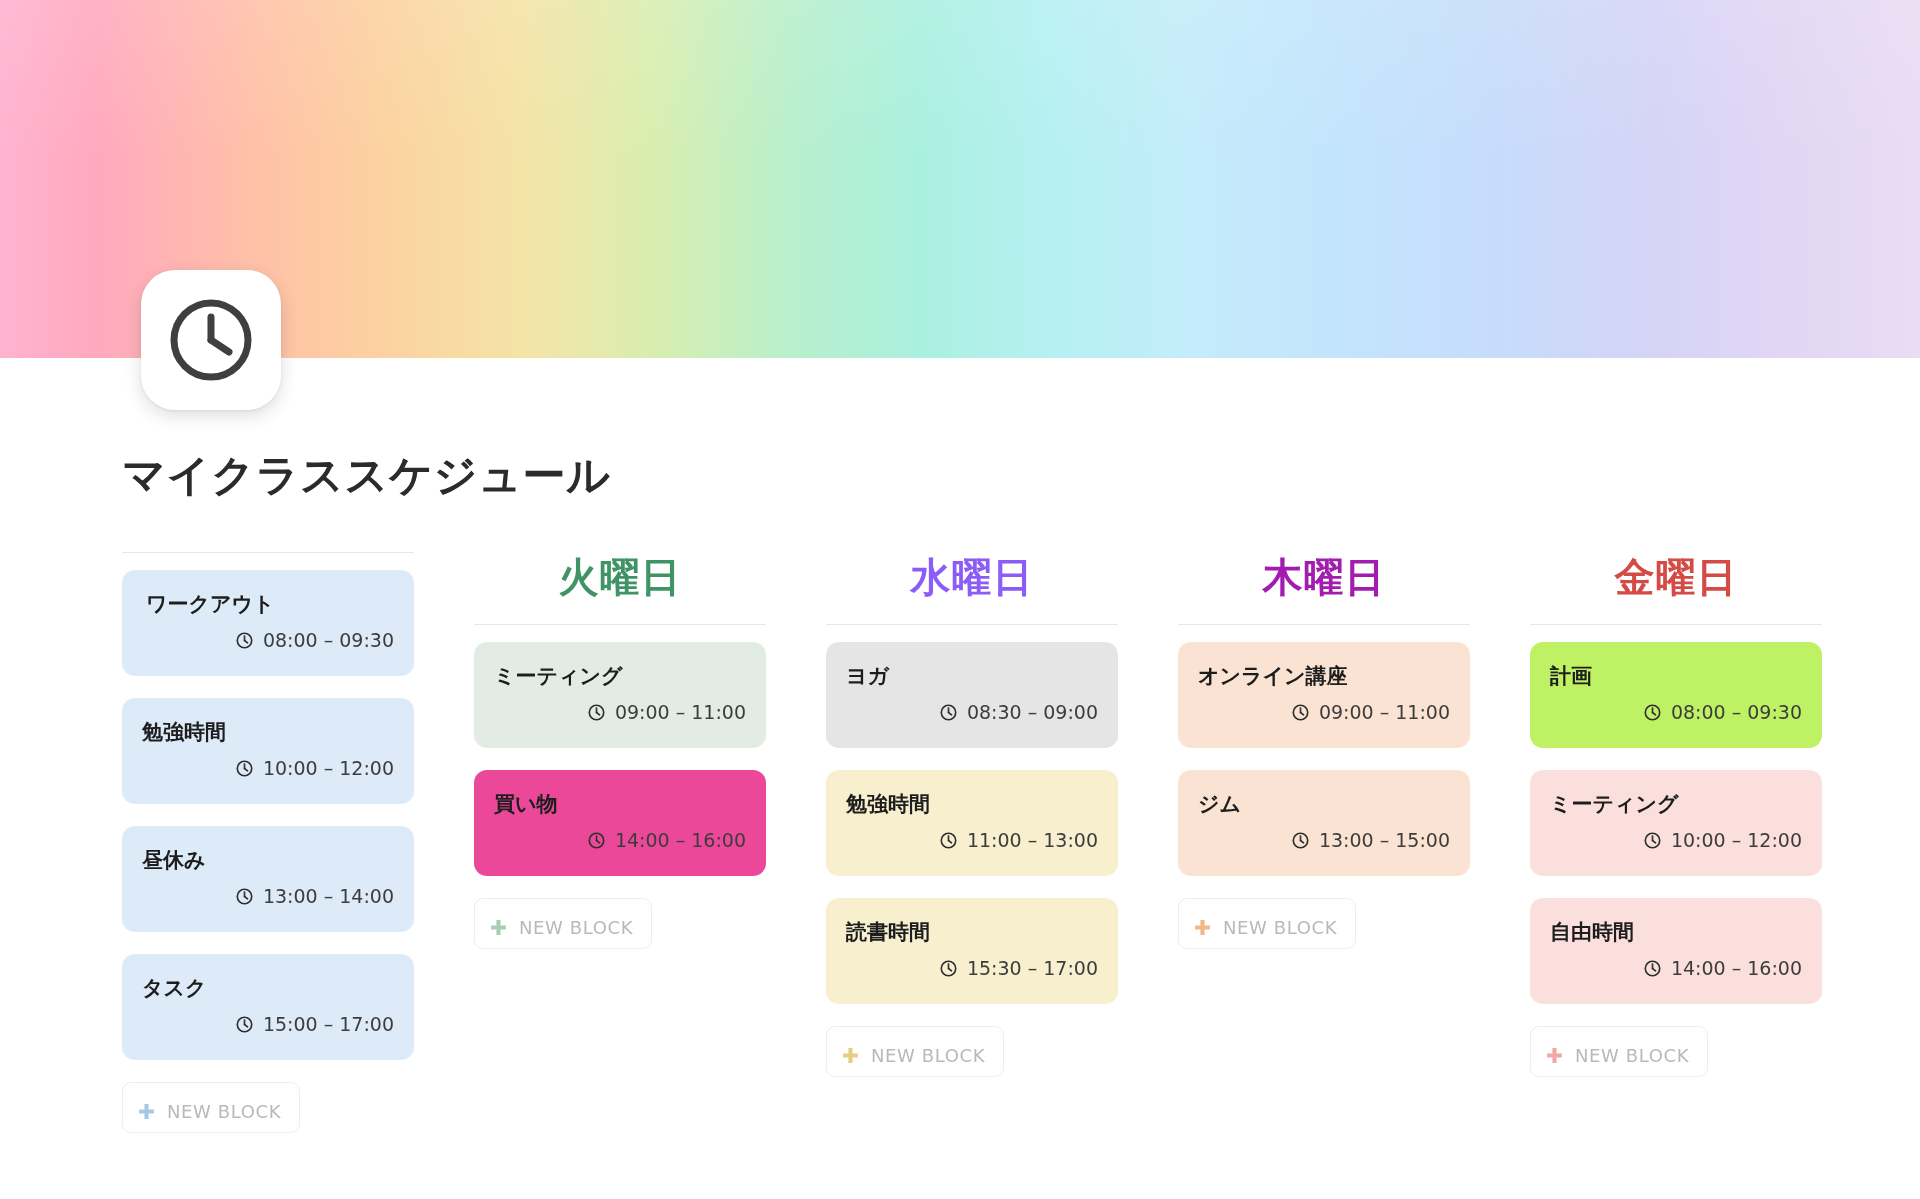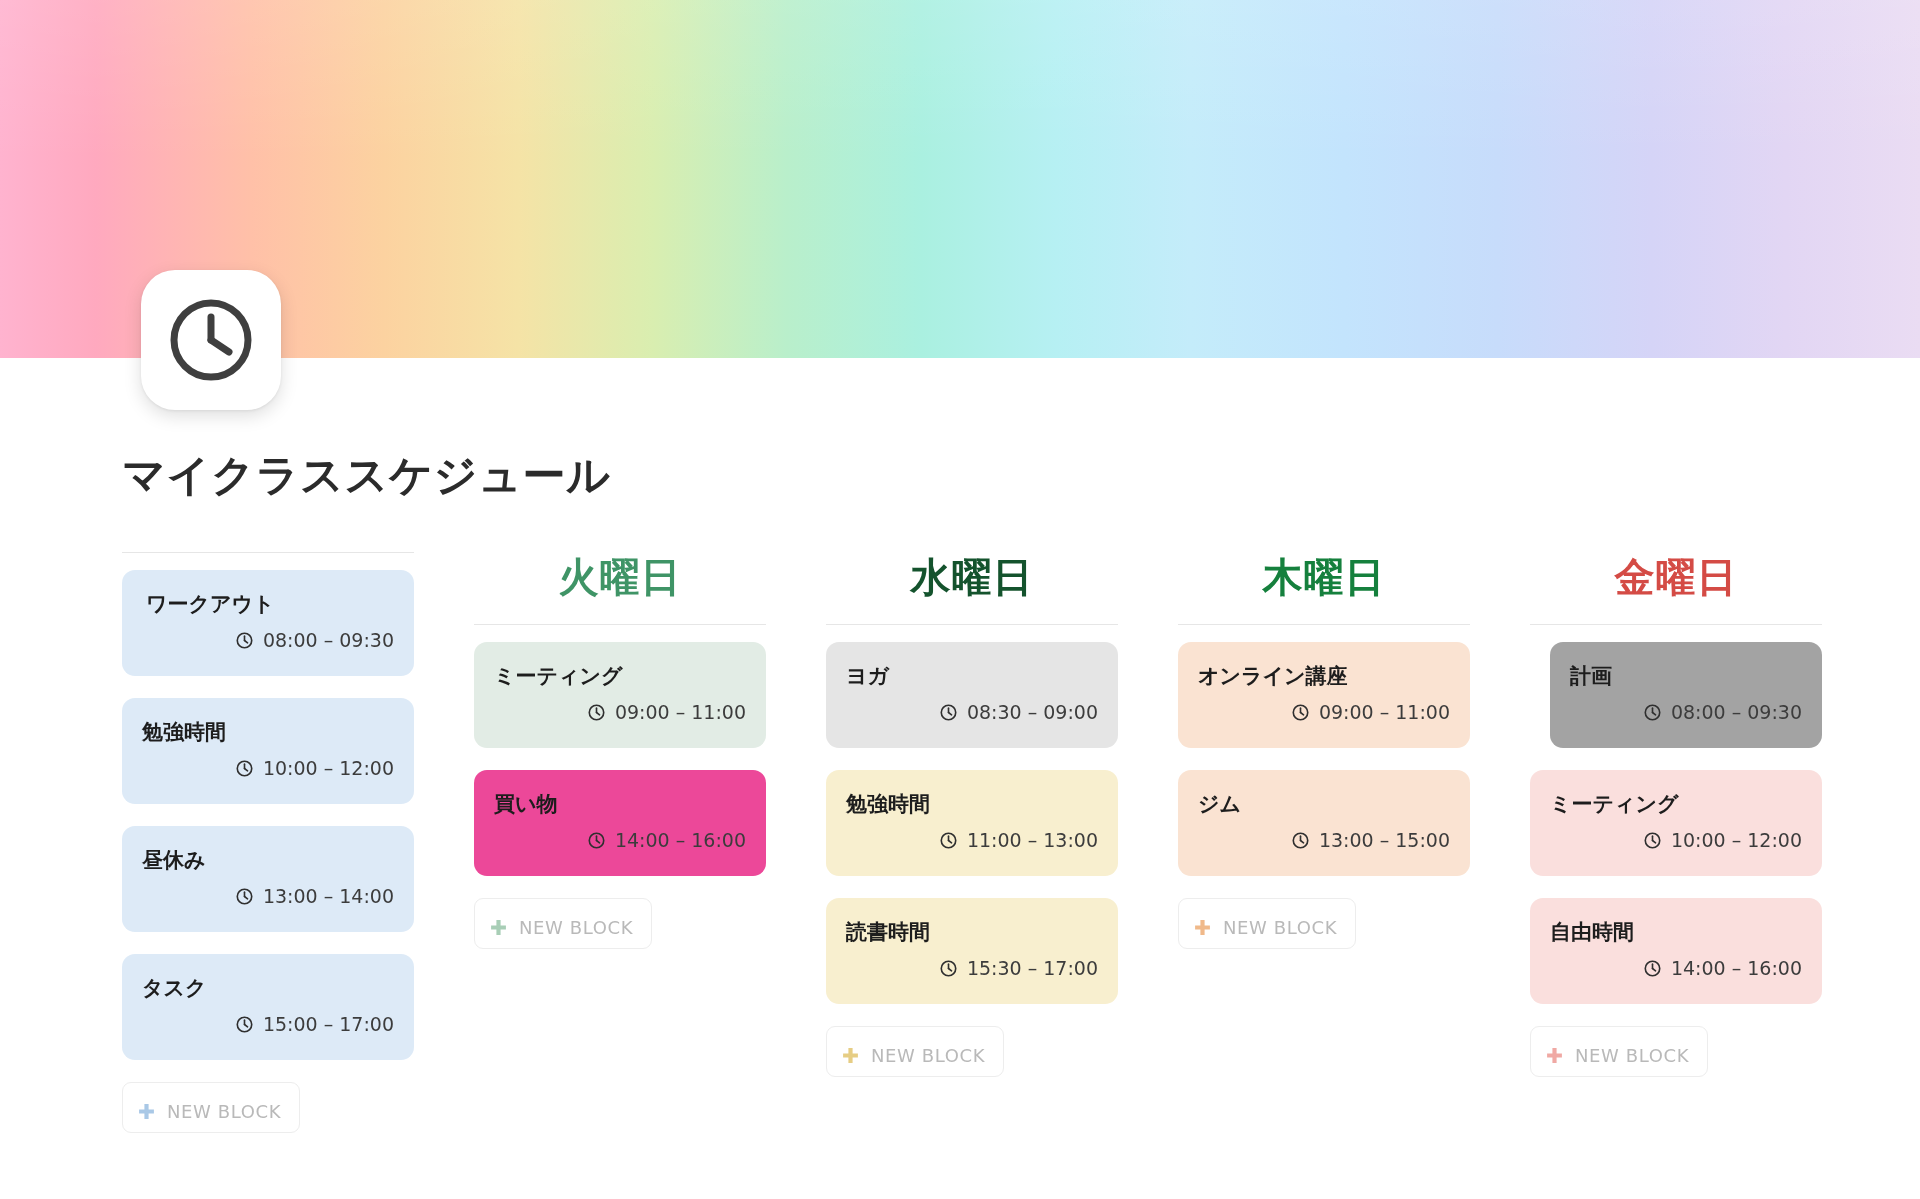--- a/index.html
+++ b/index.html
@@ -242,21 +242,21 @@
         <div class="new-block">
           <span style="display: flex;">
             <svg class="plus" width="19" height="19" viewBox="0 0 20 20" aria-hidden="true">
               <path d="M7.8 2.2h4.4v5.6h5.6v4.4h-5.6v5.6H7.8v-5.6H2.2V7.8h5.6z" fill="#a8ceb6"></path>
             </svg>
           </span>
           <span class="nb-label">NEW BLOCK</span>
         </div>
       </div>
       <div class="col">
-        <div class="day-name" style="color: #14532d;">水曜日</div>
+        <div class="day-name" style="color: #8b5cf6;">水曜日</div>
         <div class="day-rule"></div>
         <div class="block" style="background: #e5e5e5;">
           <div class="block-title">ヨガ</div>
           <div class="block-time">
             <span style="display: flex;">
               <svg width="19" height="19" viewBox="0 0 20 20" aria-hidden="true">
                 <circle cx="10" cy="10" r="7.6" fill="none" stroke="#2f2f2f" stroke-width="1.7"></circle>
                 <line x1="10" y1="10" x2="10" y2="5.4" stroke="#2f2f2f" stroke-width="1.7" stroke-linecap="round"></line>
                 <line x1="10" y1="10" x2="13.2" y2="12.4" stroke="#2f2f2f" stroke-width="1.7" stroke-linecap="round"></line>
               </svg>
@@ -293,21 +293,21 @@
         <div class="new-block">
           <span style="display: flex;">
             <svg class="plus" width="19" height="19" viewBox="0 0 20 20" aria-hidden="true">
               <path d="M7.8 2.2h4.4v5.6h5.6v4.4h-5.6v5.6H7.8v-5.6H2.2V7.8h5.6z" fill="#e6cd84"></path>
             </svg>
           </span>
           <span class="nb-label">NEW BLOCK</span>
         </div>
       </div>
       <div class="col">
-        <div class="day-name" style="color: #15803d;">木曜日</div>
+        <div class="day-name" style="color: #a21caf;">木曜日</div>
         <div class="day-rule"></div>
         <div class="block" style="background: rgb(250, 227, 210);">
           <div class="block-title">オンライン講座</div>
           <div class="block-time">
             <span style="display: flex;">
               <svg width="19" height="19" viewBox="0 0 20 20" aria-hidden="true">
                 <circle cx="10" cy="10" r="7.6" fill="none" stroke="#2f2f2f" stroke-width="1.7"></circle>
                 <line x1="10" y1="10" x2="10" y2="5.4" stroke="#2f2f2f" stroke-width="1.7" stroke-linecap="round"></line>
                 <line x1="10" y1="10" x2="13.2" y2="12.4" stroke="#2f2f2f" stroke-width="1.7" stroke-linecap="round"></line>
               </svg>
@@ -333,21 +333,21 @@
             <svg class="plus" width="19" height="19" viewBox="0 0 20 20" aria-hidden="true">
               <path d="M7.8 2.2h4.4v5.6h5.6v4.4h-5.6v5.6H7.8v-5.6H2.2V7.8h5.6z" fill="#f0b98a"></path>
             </svg>
           </span>
           <span class="nb-label">NEW BLOCK</span>
         </div>
       </div>
       <div class="col">
         <div class="day-name" style="color: rgb(212, 75, 69);">金曜日</div>
         <div class="day-rule"></div>
-        <div class="block" style="background: #a3a3a3; margin-left: 20px;">
+        <div class="block" style="background: #bef264;">
           <div class="block-title">計画</div>
           <div class="block-time">
             <span style="display: flex;">
               <svg width="19" height="19" viewBox="0 0 20 20" aria-hidden="true">
                 <circle cx="10" cy="10" r="7.6" fill="none" stroke="#2f2f2f" stroke-width="1.7"></circle>
                 <line x1="10" y1="10" x2="10" y2="5.4" stroke="#2f2f2f" stroke-width="1.7" stroke-linecap="round"></line>
                 <line x1="10" y1="10" x2="13.2" y2="12.4" stroke="#2f2f2f" stroke-width="1.7" stroke-linecap="round"></line>
               </svg>
             </span>
             <span>08:00 – 09:30</span>

